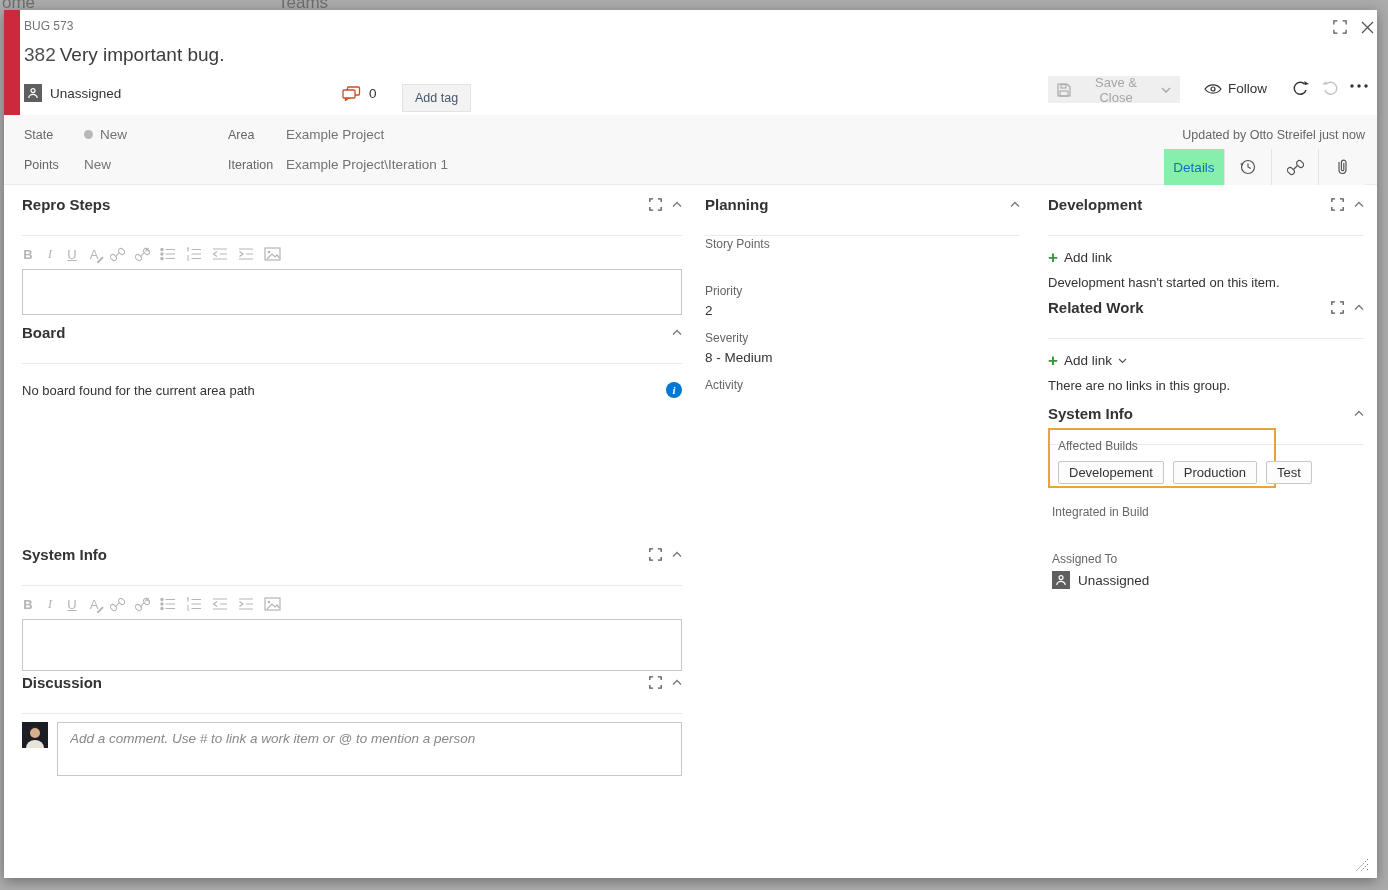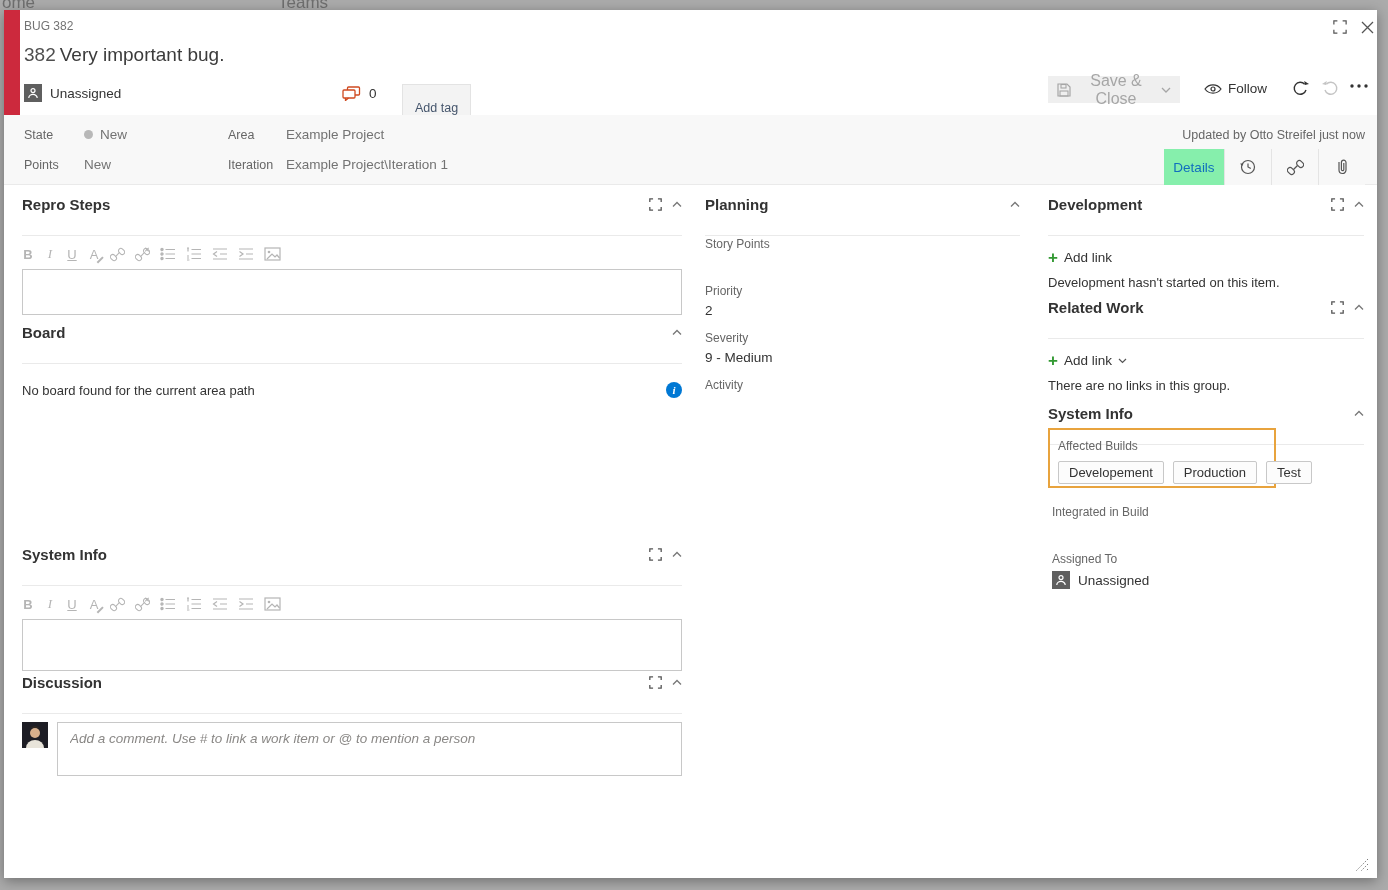--- a/index.html
+++ b/index.html
@@ -19,23 +19,23 @@
   }
   .typebar { position:absolute; left:0; top:0; width:16px; height:105px; background:#cc293d; }
 
   
   .bug-label { position:absolute; left:20px; top:9px; font-size:12px; color:#737373; }
   .title-row { position:absolute; left:20px; top:34px; font-size:19px; color:#3b3b3b; }
   .title-row .wid { color:#4f4f4f; margin-right:4px; }
   .assignee-row { position:absolute; left:20px; top:74px; display:flex; align-items:center; gap:8px; font-size:13.5px; color:#333; }
   .persona { width:18px; height:18px; background:#5f5f5f; display:inline-flex; align-items:center; justify-content:center; }
   .comments { position:absolute; left:338px; top:76px; display:flex; align-items:center; gap:8px; font-size:13.5px; }
-  .add-tag { position:absolute; left:398px; top:74px; background:#f3f3f3; border:1px solid #e3e3e3; color:#45556c; font-size:12.5px; padding:16px 12px; cursor:pointer; }
-
-  .save-btn { position:absolute; left:1044px; top:66px; width:132px; height:27px; background:#efefef; border:none; color:#a6a6a6; font-size:16px; display:flex; align-items:center; gap:7px; padding:0 9px; }
+  .add-tag { position:absolute; left:398px; top:74px; background:#f3f3f3; border:1px solid #e3e3e3; color:#45556c; font-size:12.5px; padding:6px 12px; cursor:pointer; }
+
+  .save-btn { position:absolute; left:1044px; top:66px; width:132px; height:27px; background:#efefef; border:none; color:#a6a6a6; font-size:13px; display:flex; align-items:center; gap:7px; padding:0 9px; }
   .save-btn .caret { margin-left:auto; }
   .hbtn { position:absolute; display:flex; align-items:center; gap:6px; font-size:13.5px; color:#333; background:none; border:none; cursor:pointer; }
   .follow-btn { left:1200px; top:71px; }
   .refresh-btn { left:1288px; top:70px; }
   .undo-btn { left:1318px; top:70px; }
   .more-btn { left:1346px; top:74px; letter-spacing:2px; font-weight:bold; }
   .win-btn { position:absolute; top:6px; width:22px; height:22px; display:flex; align-items:center; justify-content:center; background:none; border:none; cursor:pointer; }
   .expand-win { left:1325px; }
   .close-win { left:1352px; }
 
@@ -88,21 +88,21 @@
 </style>
 </head>
 <body>
 
 <span class="bg-text left">ome</span>
 <span class="bg-text center">Teams</span>
 
 <div class="dialog">
   <div class="typebar"></div>
 
-  <div class="bug-label">BUG 382</div>
+  <div class="bug-label">BUG 573</div>
   <div class="title-row">
     <span class="wid">382</span><span>Very important bug.</span>
   </div>
 
   <div class="assignee-row">
     <span class="persona">
       <svg width="12" height="12" viewBox="0 0 12 12">
           <circle cx="6" cy="3.6" r="2" fill="none" stroke="#fff" stroke-width="1.2"></circle>
           <path d="M1.8 11 a4.2 3.6 0 0 1 8.4 0" fill="none" stroke="#fff" stroke-width="1.2"></path>
         </svg>
@@ -440,21 +440,21 @@
               <path d="M1 5.5 L5 1.5 L9 5.5" fill="none" stroke="#777" stroke-width="1.3"></path>
             </svg>
           </button>
       </span>
     </div>
     <span class="field-lbl" style="left:0; top:41px;">Story Points</span>
     <span class="field-val" style="left:0; top:60px; width:200px; height:18px;"></span>
     <span class="field-lbl" style="left:0; top:88px;">Priority</span>
     <span class="field-val" style="left:0; top:107px;">2</span>
     <span class="field-lbl" style="left:0; top:135px;">Severity</span>
-    <span class="field-val" style="left:0; top:154px;">9 - Medium</span>
+    <span class="field-val" style="left:0; top:154px;">8 - Medium</span>
     <span class="field-lbl" style="left:0; top:182px;">Activity</span>
   </div>
 
   <div class="section" style="left:1044px; top:186px; width:316px;">
     <div class="sec-head">
       <span class="sec-title">Development</span>
       <span class="sec-ctrls">
         <button class="icon-btn">
             <svg width="13" height="13" viewBox="0 0 16 16">
               <path d="M1 5 V1 H5 M11 1 H15 V5 M15 11 V15 H11 M5 15 H1 V11" fill="none" stroke="#555" stroke-width="1.6"></path>

